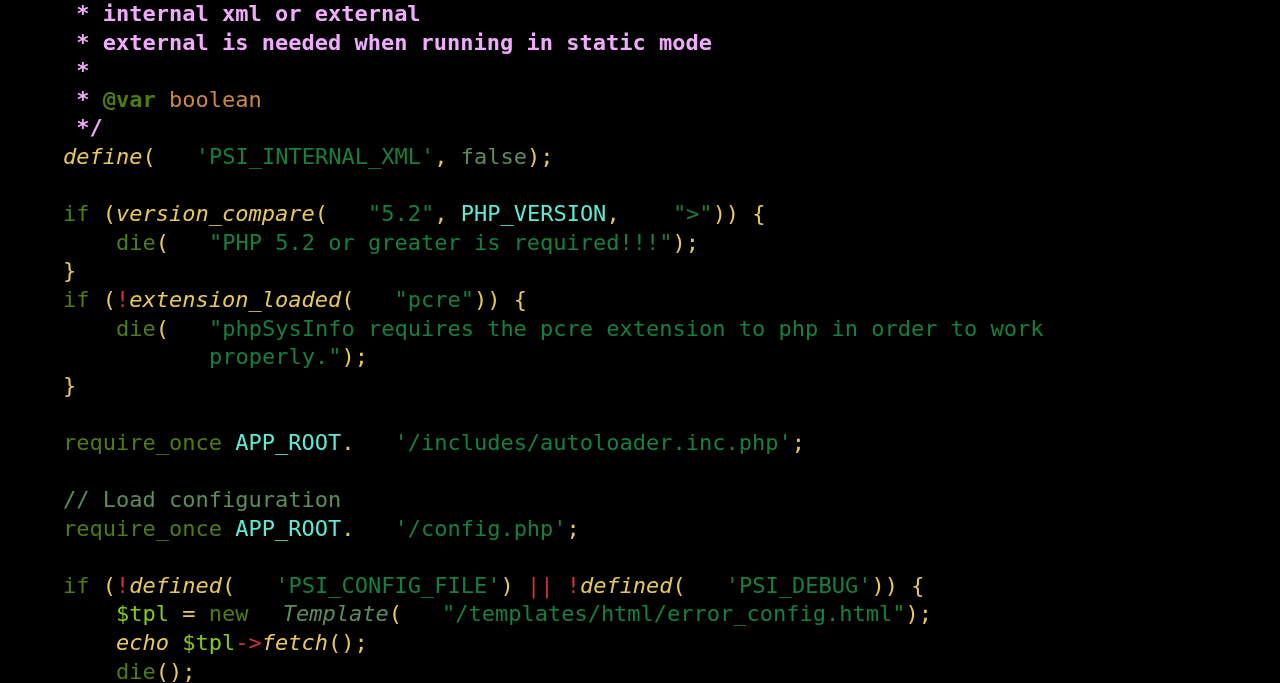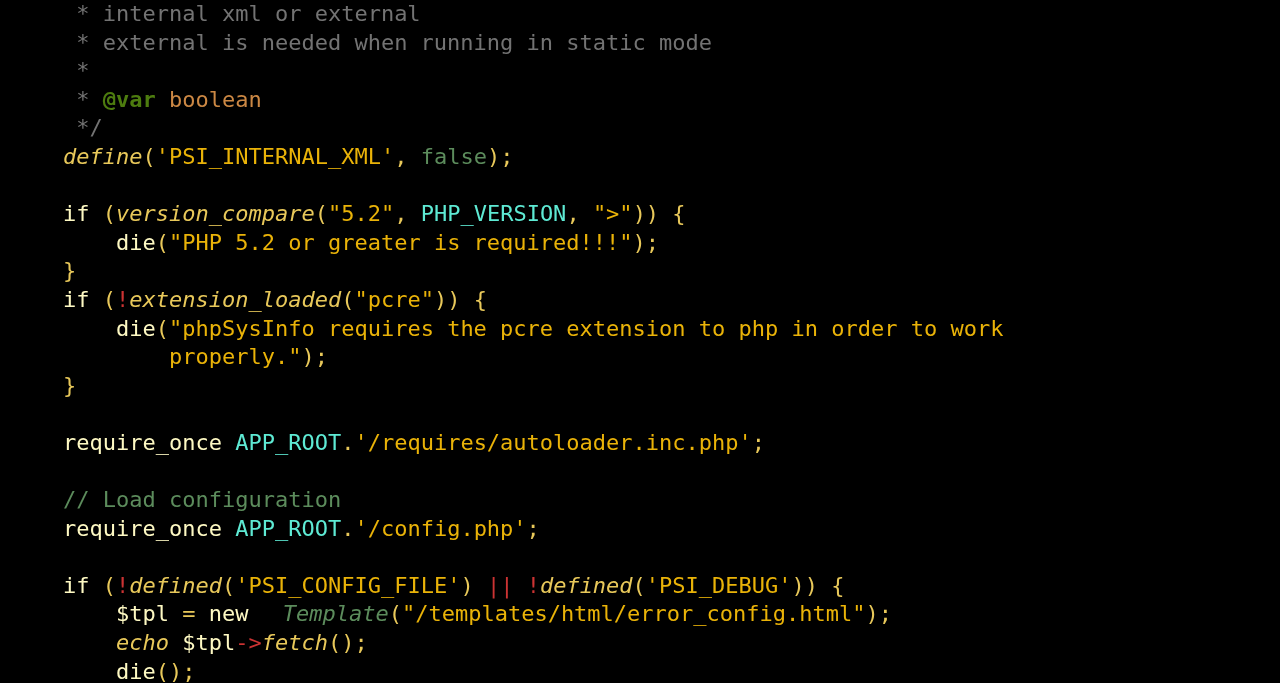--- a/index.html
+++ b/index.html
@@ -12,31 +12,31 @@
     line-height: 1.3;
     width: 1280px;
     height: 683px;
     overflow: hidden;
   }
   pre.code {
     margin: 0;
     padding: 0 0 0 63px;
     white-space: pre;
   }
-  .c-comment  { color: #737373; }     
+  .c-comment  { color: #f0abfc; font-weight: bold; }     
   .c-tag      { color: #4d7c0f; font-weight: bold; }
-  .c-keyword  { color: #fef9c3; }     
+  .c-keyword  { color: #4d7c0f; }     
   .c-ident    { color: #e8c85a; font-style: italic; }     
   .c-paren    { color: #e8c85a; }
   .c-punct    { color: #e8c85a; }     
-  .c-string   { color: #eab308; }
+  .c-string   { color: #15803d; margin-left: 40px; }
   .c-const    { color: #5eead4; }     
   .c-op       { color: #cc3333; }     
   .c-class    { color: #5c8c5c; font-style: italic; margin-left: 21px; }
-  .c-var      { color: #fef9c3; }
+  .c-var      { color: #84cc16; }
   .c-comm2    { color: #5c8c5c; margin-top: 48px; }     
   .c-bool     { color: #5c8c5c; text-align: right; }
   .c-type     { color: #cc8844; }
 </style>
 </head>
 <body>
 
 <pre class="code"><span class="c-comment"> * internal xml or external</span>
 <span class="c-comment"> * external is needed when running in static mode</span>
 <span class="c-comment"> *</span>
@@ -45,21 +45,21 @@
 <span class="c-ident">define</span><span class="c-paren">(</span><span class="c-string">'PSI_INTERNAL_XML'</span><span class="c-punct">, </span><span class="c-bool">false</span><span class="c-punct">);</span>
 
 <span class="c-keyword">if</span><span class="c-paren"> (</span><span class="c-ident">version_compare</span><span class="c-paren">(</span><span class="c-string">"5.2"</span><span class="c-punct">, </span><span class="c-const">PHP_VERSION</span><span class="c-punct">, </span><span class="c-string">"&gt;"</span><span class="c-punct">)) {</span>
     <span class="c-keyword">die</span><span class="c-paren">(</span><span class="c-string">"PHP 5.2 or greater is required!!!"</span><span class="c-punct">);</span>
 <span class="c-punct">}</span>
 <span class="c-keyword">if</span><span class="c-paren"> (</span><span class="c-op">!</span><span class="c-ident">extension_loaded</span><span class="c-paren">(</span><span class="c-string">"pcre"</span><span class="c-punct">)) {</span>
     <span class="c-keyword">die</span><span class="c-paren">(</span><span class="c-string">"phpSysInfo requires the pcre extension to php in order to work</span>
 <span class="c-string">        properly."</span><span class="c-punct">);</span>
 <span class="c-punct">}</span>
 
-<span class="c-keyword">require_once</span><span> </span><span class="c-const">APP_ROOT</span><span class="c-punct">.</span><span class="c-string">'/requires/autoloader.inc.php'</span><span class="c-punct">;</span>
+<span class="c-keyword">require_once</span><span> </span><span class="c-const">APP_ROOT</span><span class="c-punct">.</span><span class="c-string">'/includes/autoloader.inc.php'</span><span class="c-punct">;</span>
 
 <span class="c-comm2">// Load configuration</span>
 <span class="c-keyword">require_once</span><span> </span><span class="c-const">APP_ROOT</span><span class="c-punct">.</span><span class="c-string">'/config.php'</span><span class="c-punct">;</span>
 
 <span class="c-keyword">if</span><span class="c-paren"> (</span><span class="c-op">!</span><span class="c-ident">defined</span><span class="c-paren">(</span><span class="c-string">'PSI_CONFIG_FILE'</span><span class="c-punct">) </span><span class="c-op">||</span><span> </span><span class="c-op">!</span><span class="c-ident">defined</span><span class="c-paren">(</span><span class="c-string">'PSI_DEBUG'</span><span class="c-punct">)) {</span>
     <span class="c-var">$tpl</span><span class="c-punct"> = </span><span class="c-keyword">new</span><span> </span><span class="c-class">Template</span><span class="c-paren">(</span><span class="c-string">"/templates/html/error_config.html"</span><span class="c-punct">);</span>
     <span class="c-ident">echo </span><span class="c-var">$tpl</span><span class="c-op">-&gt;</span><span class="c-ident">fetch</span><span class="c-punct">();</span>
     <span class="c-keyword">die</span><span class="c-punct">();</span></pre>
 
 </body></html>

